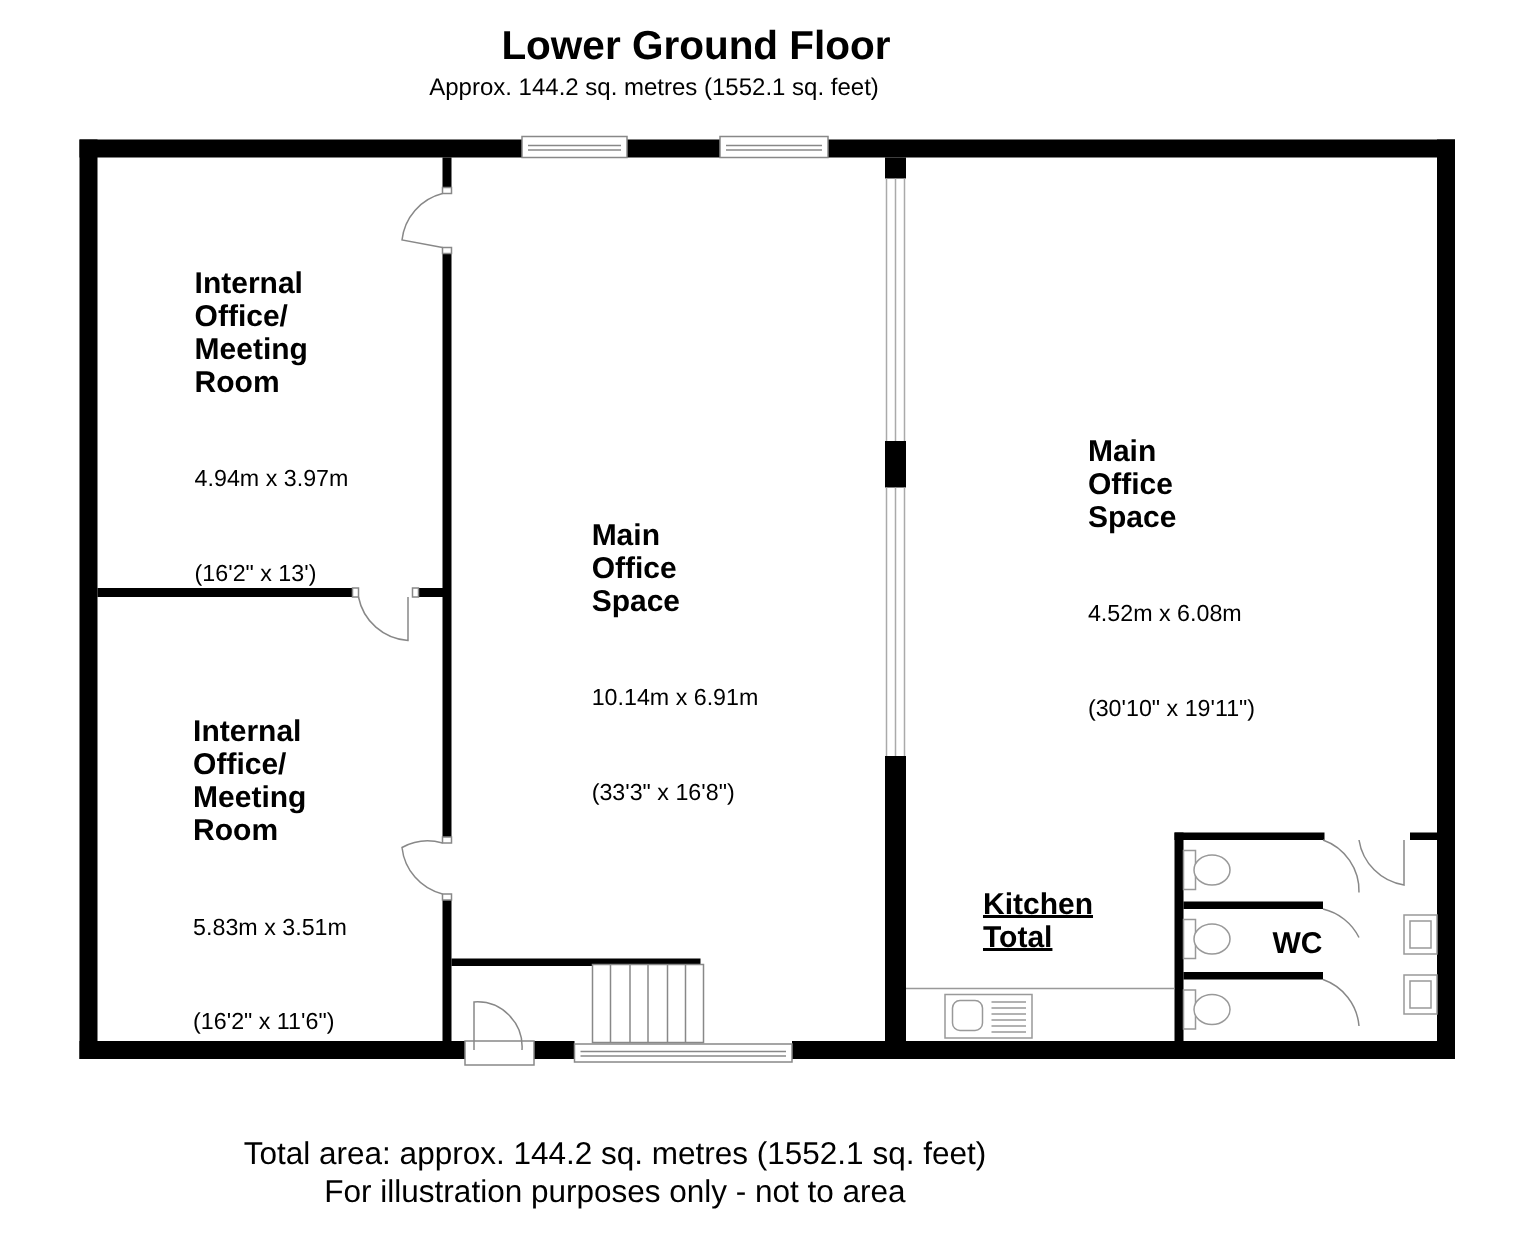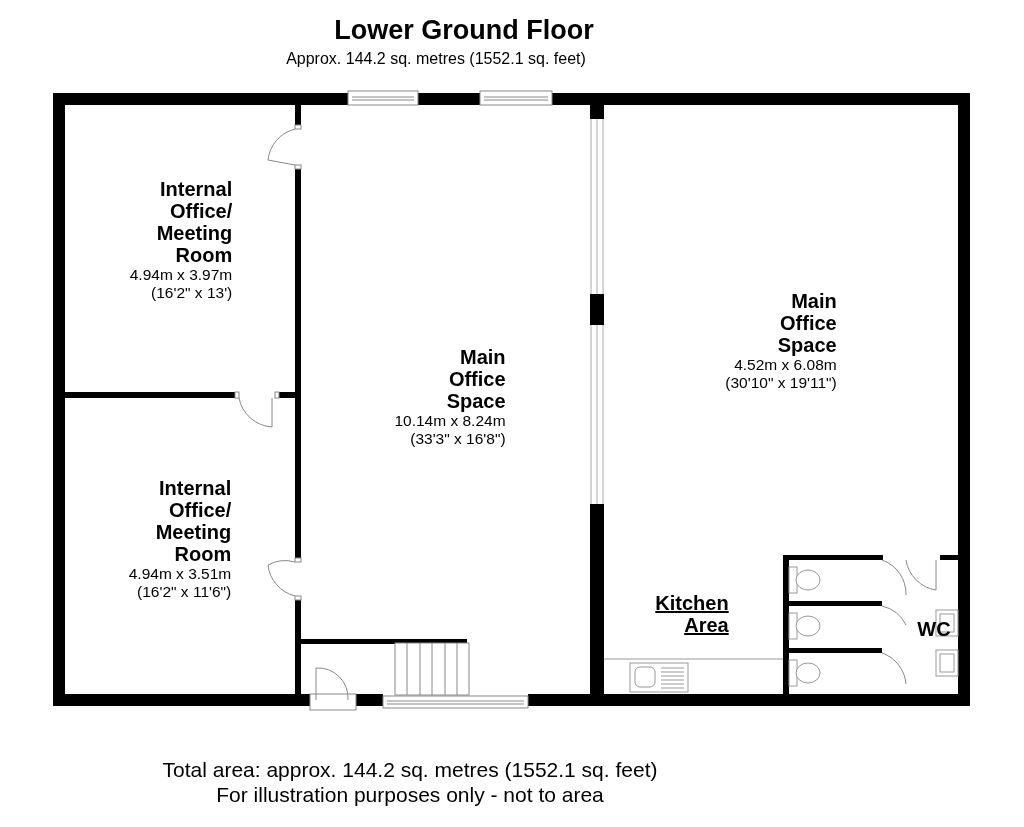--- a/index.html
+++ b/index.html
@@ -1,22 +1,22 @@
 <!DOCTYPE html>
 <html><head>
   <meta charset="utf-8">
   <style>
     html, body { margin: 0; padding: 0; background: #ffffff; }
     body { width: 1024px; height: 827px; position: relative; overflow: hidden; font-family: "Liberation Sans", sans-serif; color: #000; }
     .title { position: absolute; left: 0; width: 928px; top: 14px; text-align: center; font-weight: bold; font-size: 27px; line-height: 32px; }
     .subtitle { position: absolute; left: 0; width: 872px; top: 49px; text-align: center; font-size: 16px; line-height: 20px; }
     .plan { position: absolute; left: 0; top: 0; }
-    .room-label { position: absolute; text-align: right; transform: translateX(-50%); white-space: nowrap; }
+    .room-label { position: absolute; text-align: left; transform: translateX(-50%); white-space: nowrap; }
     .room-name { font-weight: bold; font-size: 20px; line-height: 22px; }
-    .room-dim { font-size: 15.5px; line-height: 18px; }
+    .room-dim { font-size: 15.5px; line-height: 18px; margin-top: 45px; }
     .footer { position: absolute; left: 0; width: 820px; text-align: center; font-size: 21px; line-height: 25px; }
     .footer.l1 { top: 757px; }
     .footer.l2 { top: 782px; }
   </style>
 </head>
 <body>
 
 <div class="title">Lower Ground Floor</div>
 <div class="subtitle">Approx. 144.2 sq. metres (1552.1 sq. feet)</div>
 
@@ -153,43 +153,43 @@
   <div class="room-name">Room</div>
   <div class="room-dim">4.94m x 3.97m</div>
   <div class="room-dim">(16'2" x 13')</div>
 </div>
 
 <div class="room-label" style="left:180px; top:477px;">
   <div class="room-name">Internal</div>
   <div class="room-name">Office/</div>
   <div class="room-name">Meeting</div>
   <div class="room-name">Room</div>
-  <div class="room-dim">4.94m x 3.51m</div>
+  <div class="room-dim">5.83m x 3.51m</div>
   <div class="room-dim">(16'2" x 11'6")</div>
 </div>
 
 <div class="room-label" style="left:450px; top:346px;">
   <div class="room-name">Main</div>
   <div class="room-name">Office</div>
   <div class="room-name">Space</div>
-  <div class="room-dim">10.14m x 8.24m</div>
+  <div class="room-dim">10.14m x 6.91m</div>
   <div class="room-dim">(33'3" x 16'8")</div>
 </div>
 
 <div class="room-label" style="left:781px; top:290px;">
   <div class="room-name">Main</div>
   <div class="room-name">Office</div>
   <div class="room-name">Space</div>
   <div class="room-dim">4.52m x 6.08m</div>
   <div class="room-dim">(30'10" x 19'11")</div>
 </div>
 
 <div class="room-label" style="left:692px; top:592px;text-decoration:underline;">
   <div class="room-name">Kitchen</div>
-  <div class="room-name">Area</div>
+  <div class="room-name">Total</div>
 </div>
 
-<div class="room-label" style="left:934px; top:618px;">
+<div class="room-label" style="left:865px; top:618px;">
   <div class="room-name">WC</div>
 </div>
 
 <div class="footer l1">Total area: approx. 144.2 sq. metres (1552.1 sq. feet)</div>
 <div class="footer l2">For illustration purposes only - not to area</div>
 
 </body></html>

